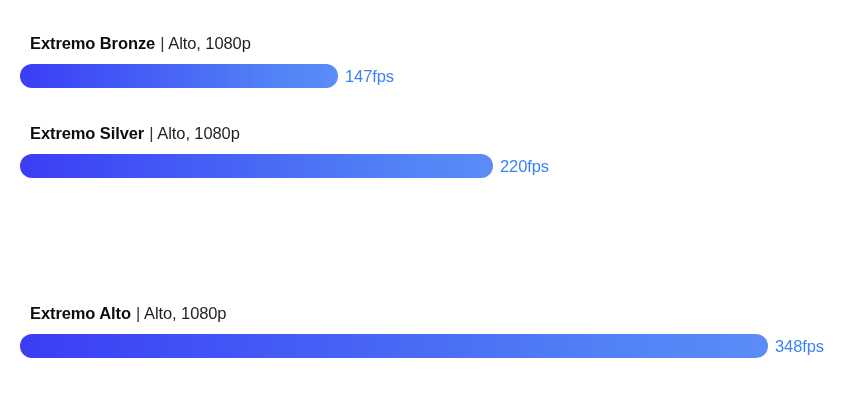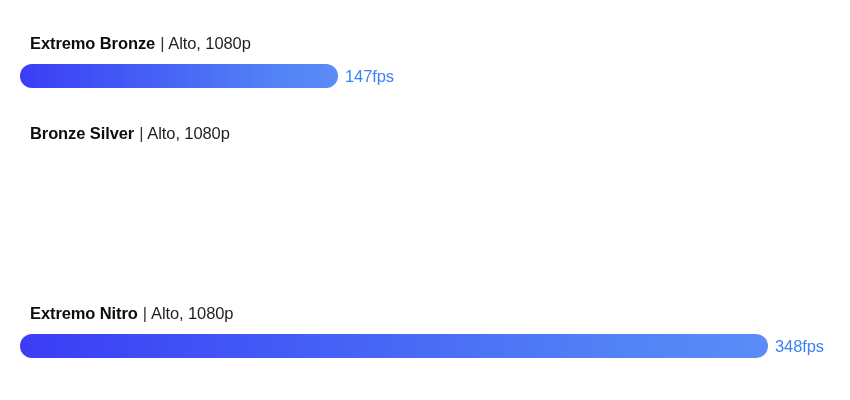--- a/index.html
+++ b/index.html
@@ -108,30 +108,34 @@
         <span class="label-name">Extremo Bronze</span><span class="label-sep">|</span><span class="label-detail">Alto, 1080p</span>
       </div>
       <div class="bar-line">
         <div class="bar" style="width: 318px;"></div>
         <div class="bar-value">147fps</div>
       </div>
     </div>
 
     <div class="row">
       <div class="row-label">
-        <span class="label-name">Bronze Silver</span><span class="label-sep">|</span><span class="label-detail">Alto, 1080p</span>
+        <span class="label-name">Extremo Silver</span><span class="label-sep">|</span><span class="label-detail">Alto, 1080p</span>
+      </div>
+      <div class="bar-line">
+        <div class="bar" style="width: 473px;"></div>
+        <div class="bar-value">220fps</div>
       </div>
     </div>
 
     <div class="row">
     </div>
 
     <div class="row">
       <div class="row-label">
-        <span class="label-name">Extremo Nitro</span><span class="label-sep">|</span><span class="label-detail">Alto, 1080p</span>
+        <span class="label-name">Extremo Alto</span><span class="label-sep">|</span><span class="label-detail">Alto, 1080p</span>
       </div>
       <div class="bar-line">
         <div class="bar" style="width: 748px;"></div>
         <div class="bar-value">348fps</div>
       </div>
     </div>
 
   </div>
 </div>
 

